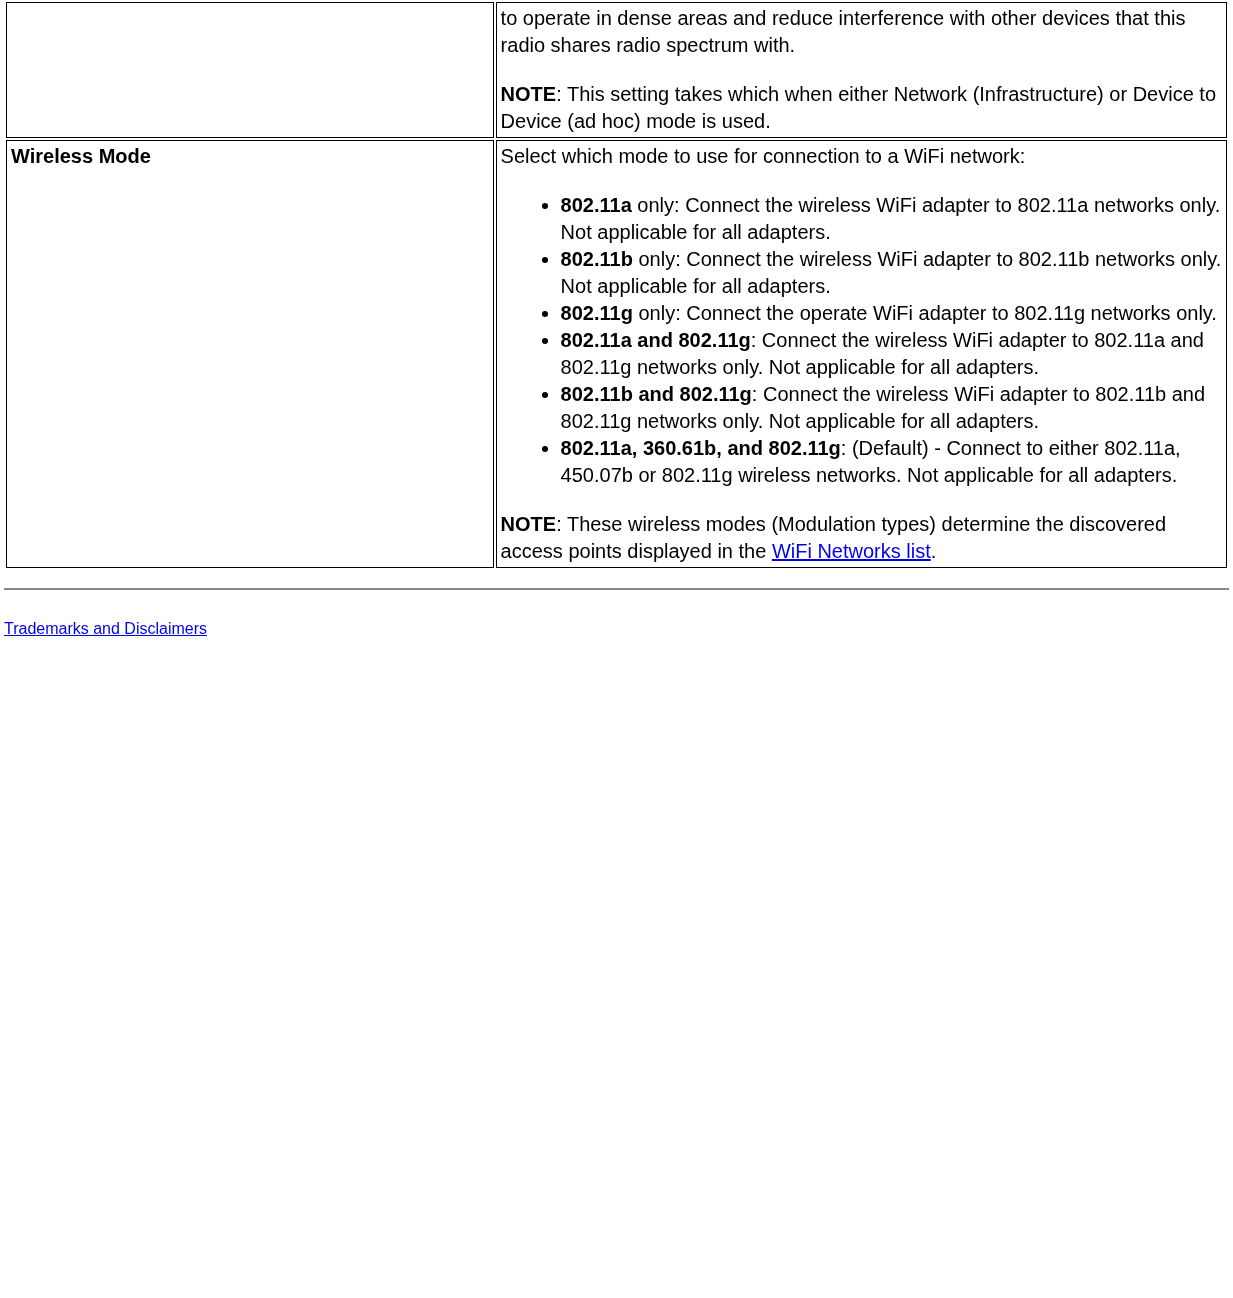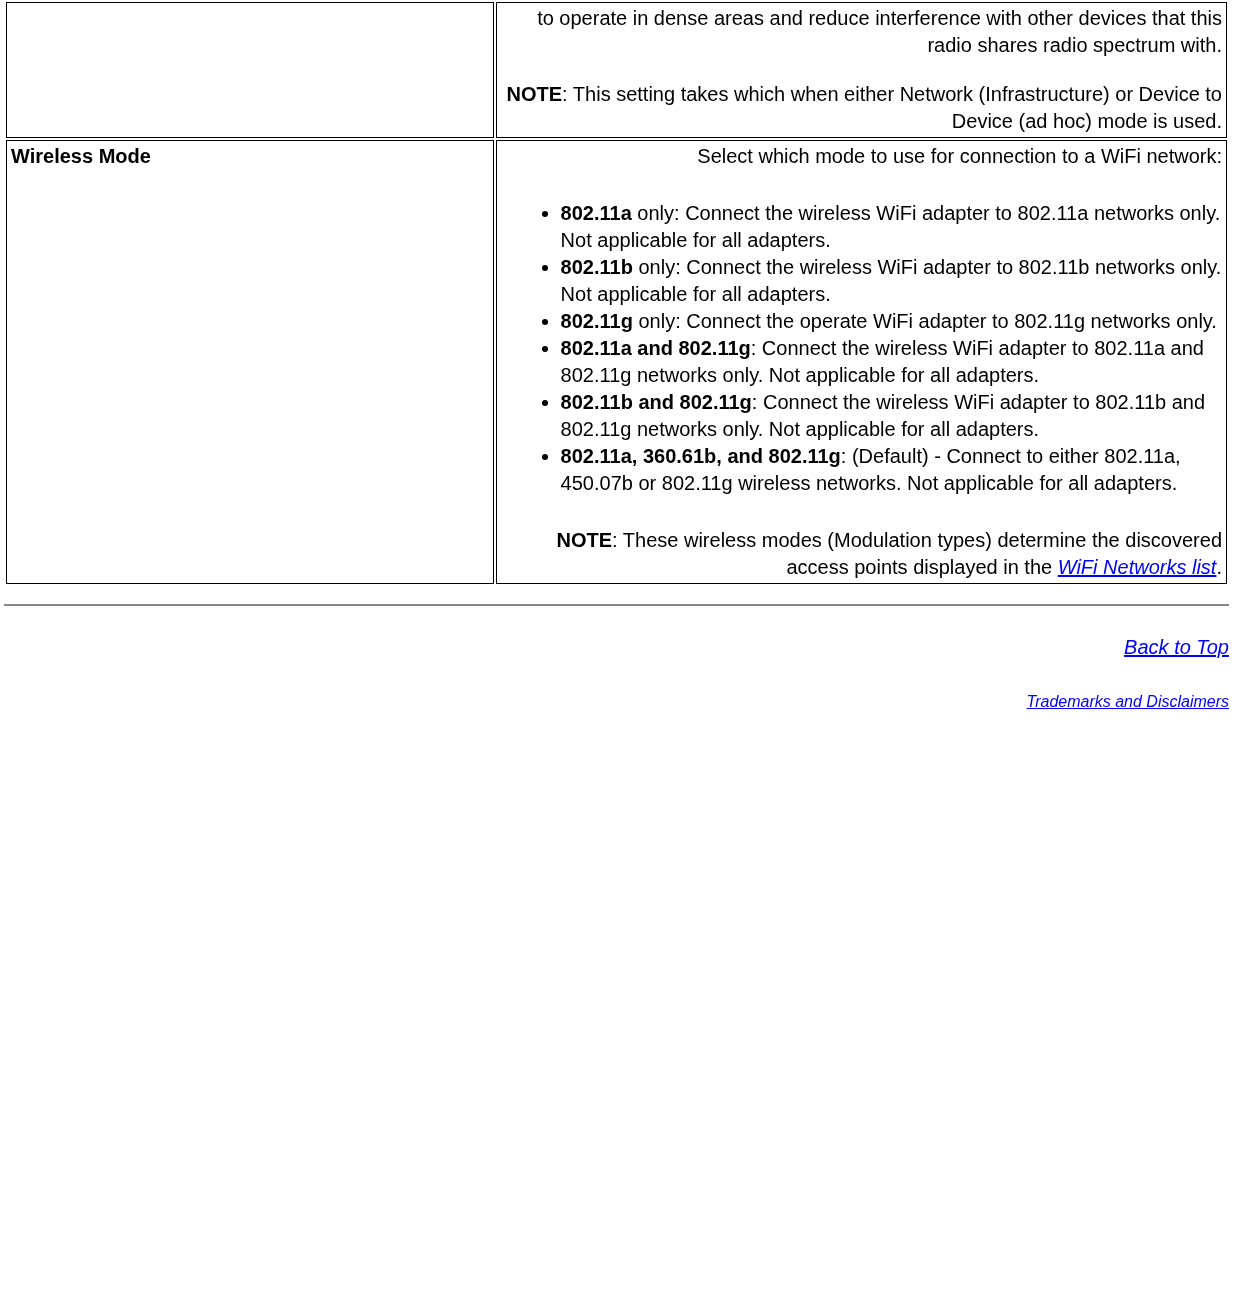--- a/index.html
+++ b/index.html
@@ -24,37 +24,36 @@
   td.name-col {
     width: 40%;
     font-weight: bold;
   }
   td.desc-col {
     width: 60%;
   }
   ul {
     list-style-type: disc;
     padding-left: 60px;
-    margin: 30px 0;
+    margin: 22px 0;
   }
   li {
     margin-bottom: 0;
     padding-left: 0;
   }
-  p { margin: 0; text-align: right; }
+  p { margin: 0; }
   .gap { height: 22px; }
   hr {
     border: none;
     border-top: 2px solid #888;
     margin: 0 0 28px 0;
   }
   a {
     color: #0000EE;
     text-decoration: underline;
-    font-style: italic;
   }
   .footer-links p {
     margin: 0 0 30px 0;
   }
   .small-link {
     font-family: Arial, Helvetica, sans-serif;
     font-size: 16px;
   }
   b { font-weight: bold; }
 </style>
@@ -89,15 +88,14 @@
       </ul>
       <p><b>NOTE</b><span>: These wireless modes (Modulation types) determine the discovered access points displayed in the </span><a href="#">WiFi Networks list</a><span>.</span></p>
     </td>
   </tr>
 </tbody>
   </table>
 
 <hr>
 
 <div class="footer-links">
-  <p><a href="#">Back to Top</a></p>
   <p class="small-link"><a href="#">Trademarks and Disclaimers</a></p>
 </div>
 
 </body></html>

